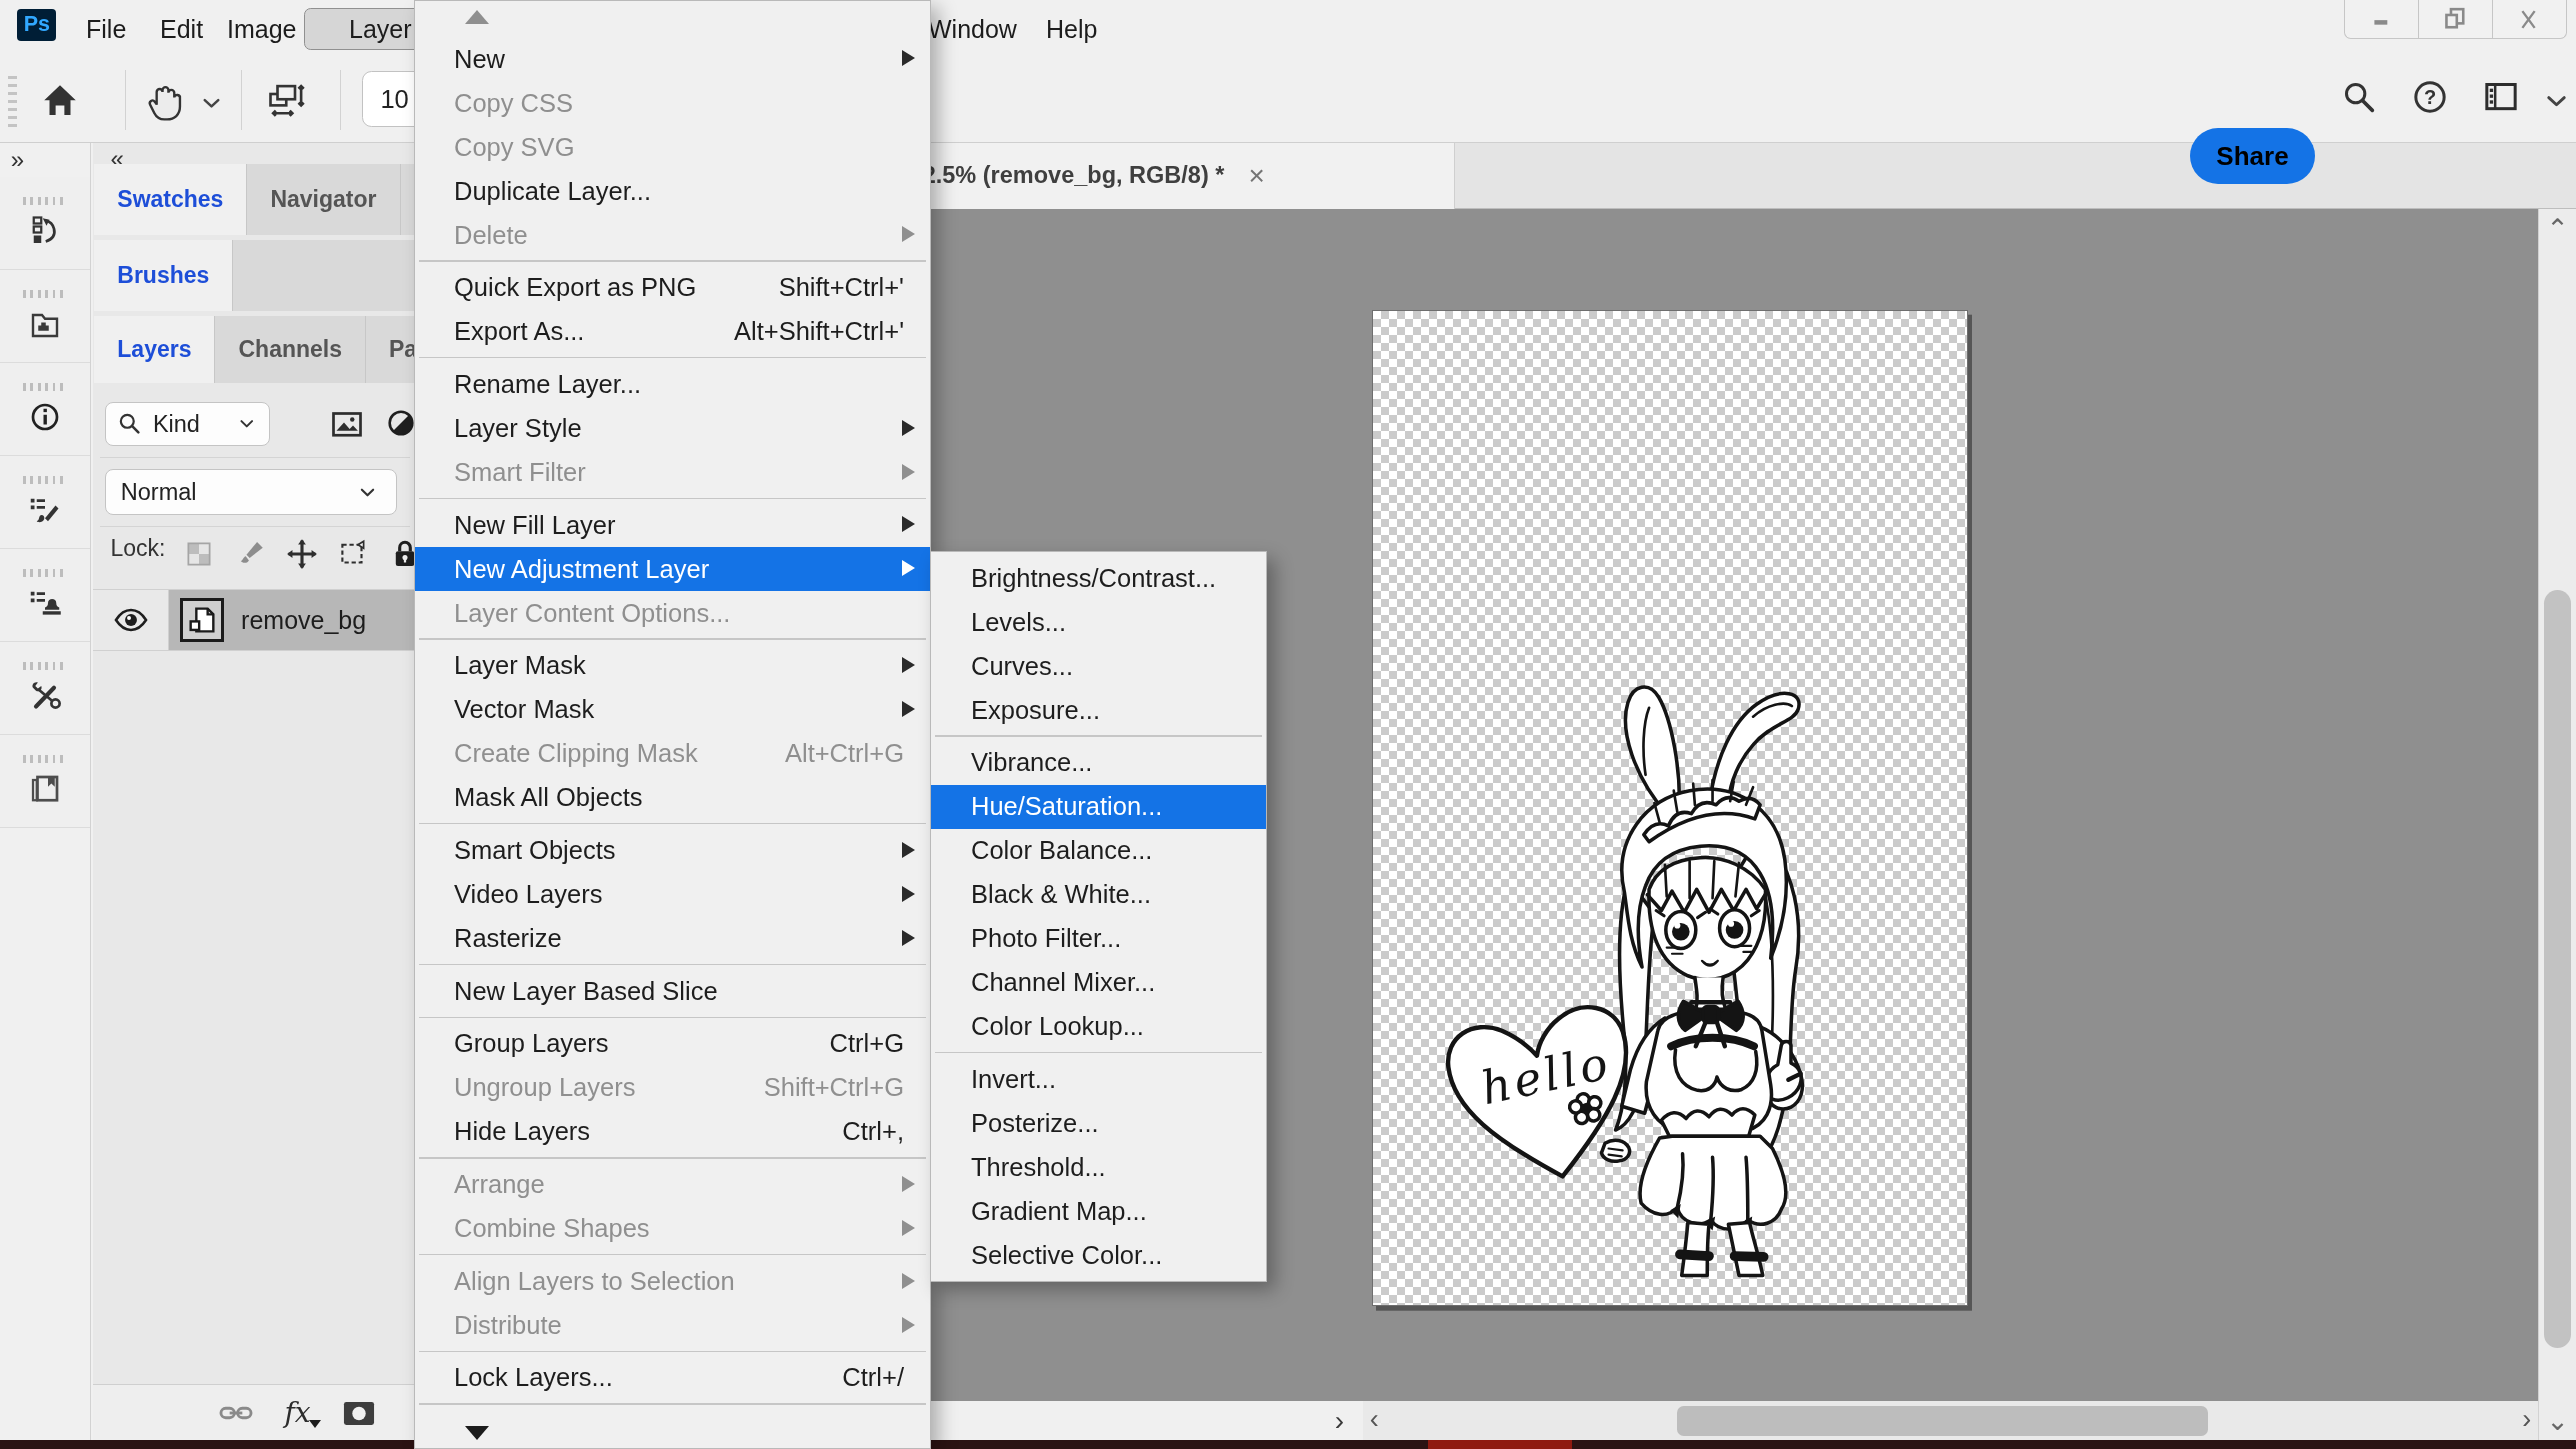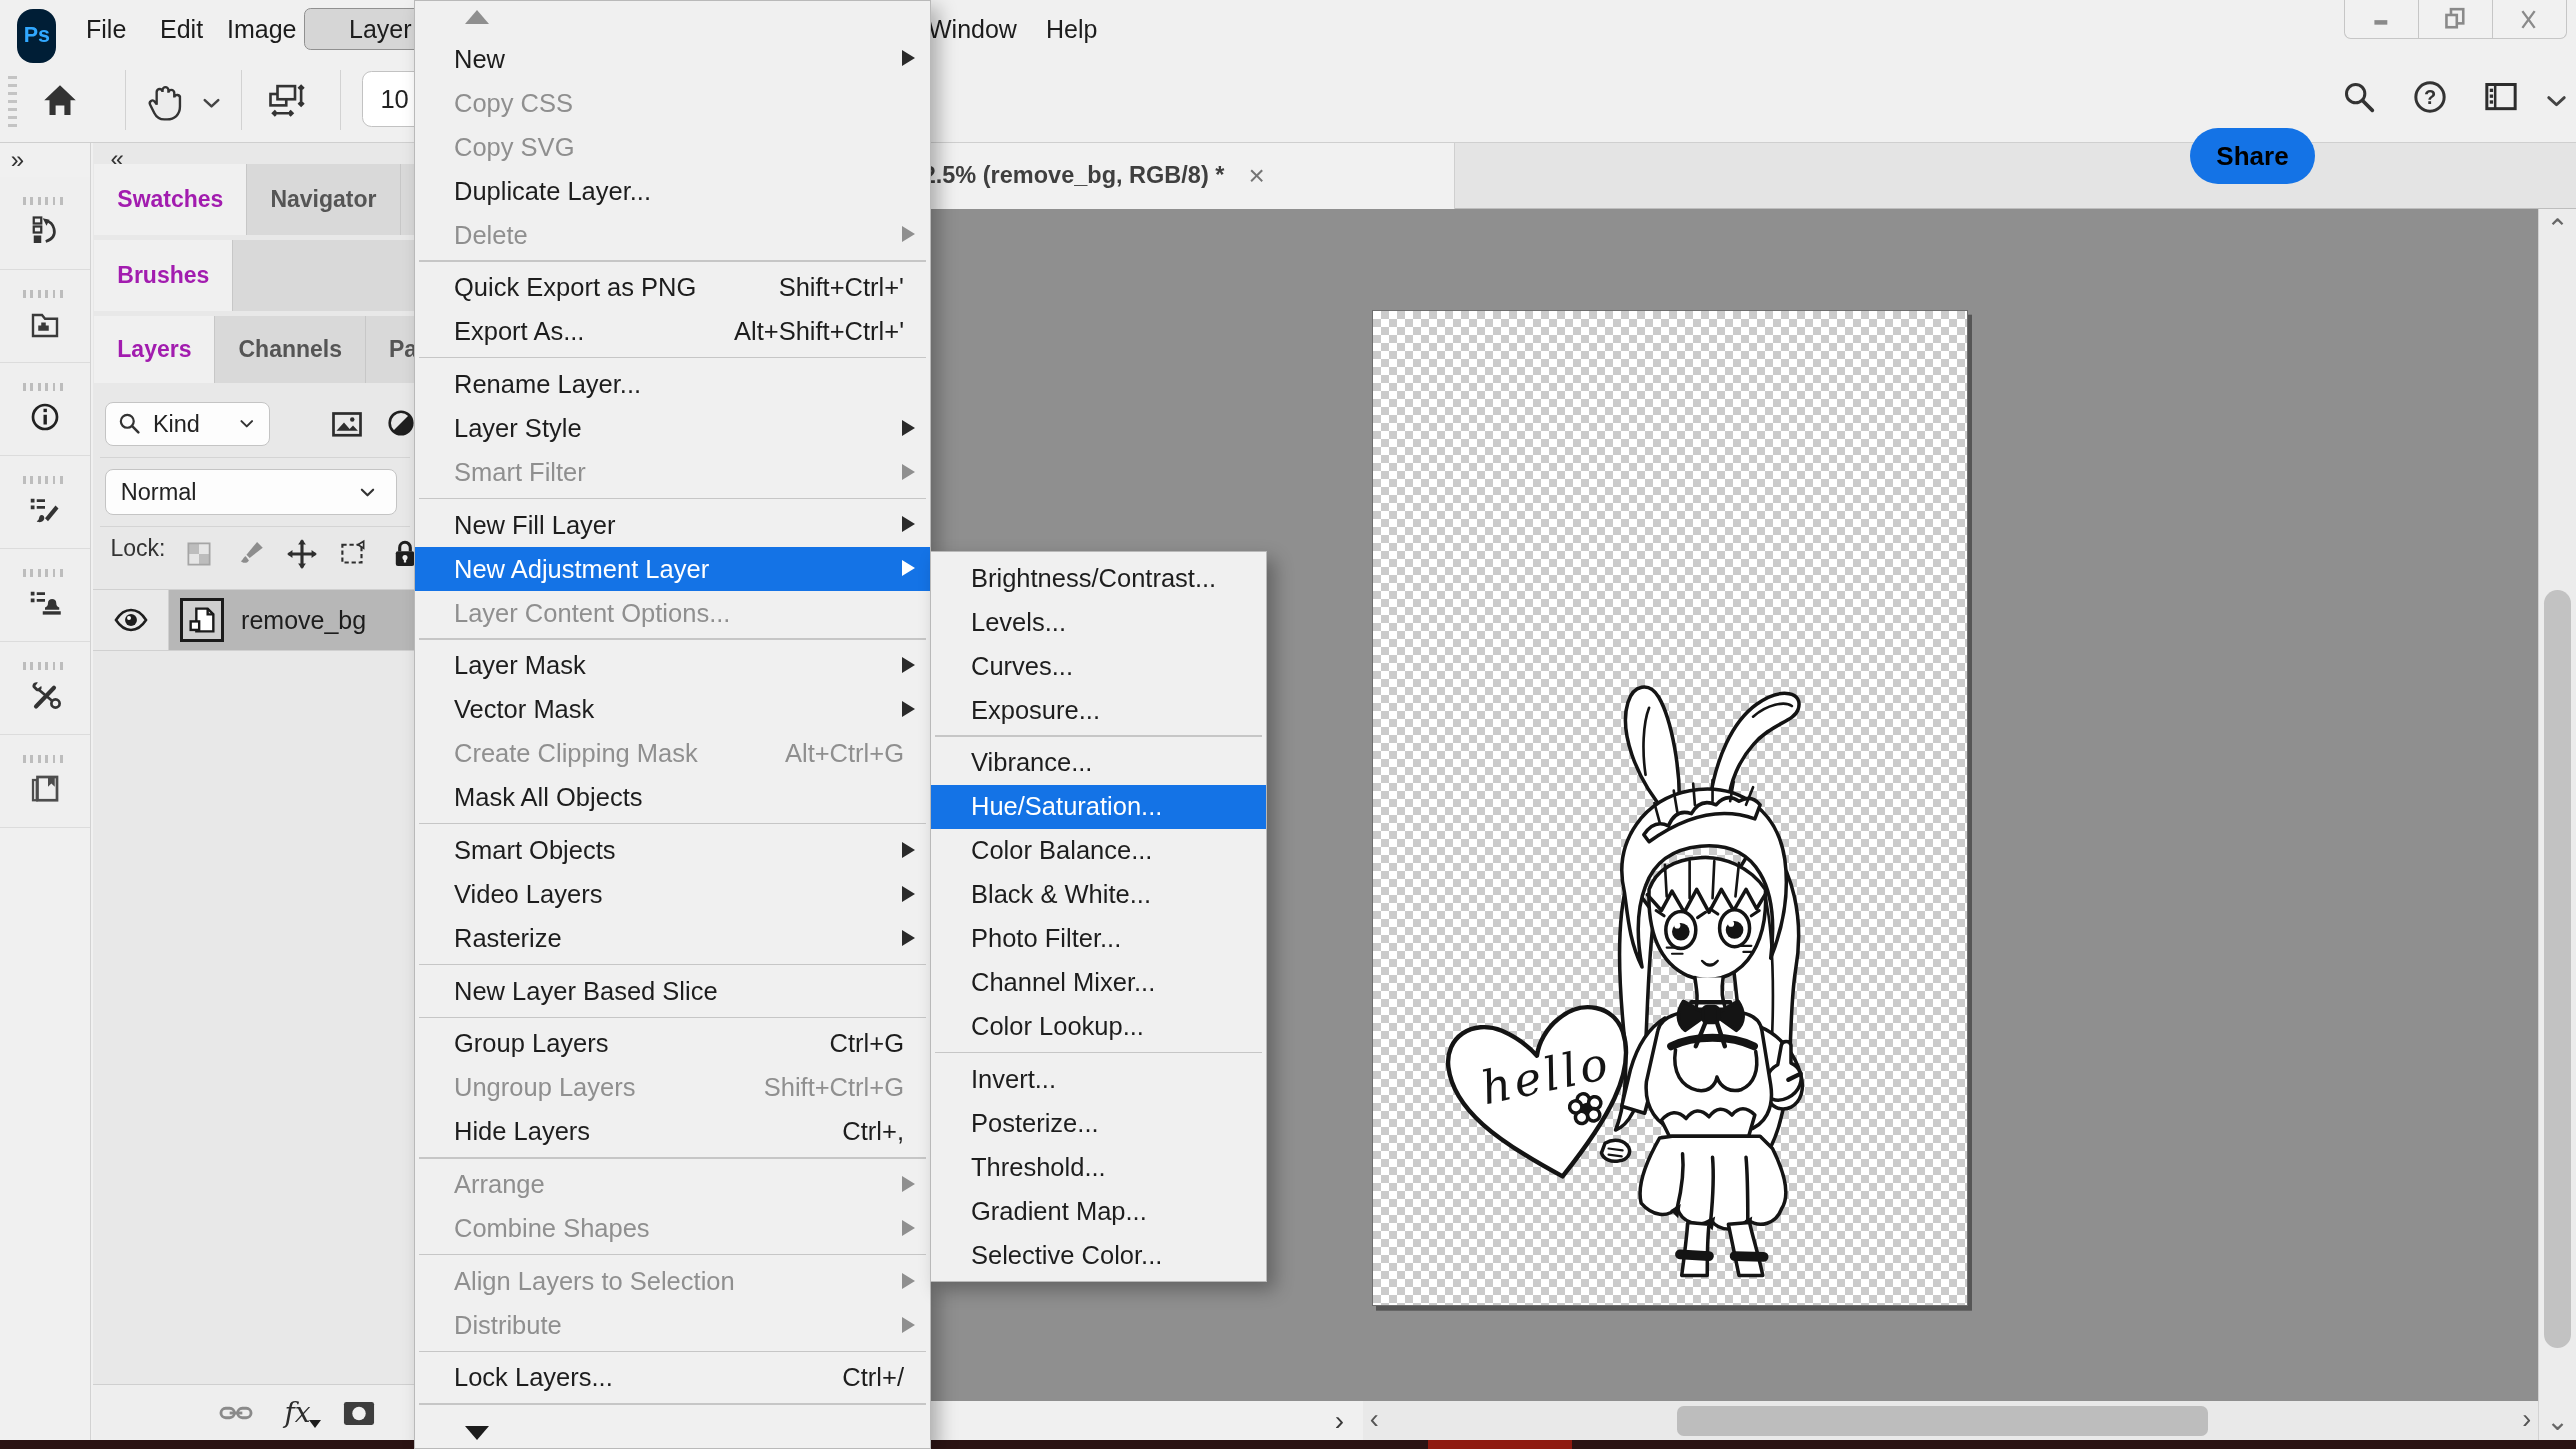--- a/index.html
+++ b/index.html
@@ -3,21 +3,21 @@
 <meta charset="utf-8">
 <style>
   html,body{margin:0;padding:0;background:#555;}
   .screen{position:relative;width:2576px;height:1449px;overflow:hidden;background:#f0f0f0;
           font-family:"Liberation Sans",sans-serif;-webkit-font-smoothing:antialiased;}
   .screen *{box-sizing:border-box;}
   .ic{display:block;}
 
   
   .menubar{position:absolute;left:0;top:0;width:100%;height:58px;background:#f0f0f0;z-index:5;}
-  .ps-logo{position:absolute;left:17.4px;top:8.7px;width:39px;height:54px;border-radius:16px;background:#001e36;
+  .ps-logo{position:absolute;left:17.4px;top:8.7px;width:39px;height:32px;border-radius:4px;background:#001e36;
            color:#31a8ff;font-weight:700;font-size:21.5px;display:flex;align-items:center;justify-content:center;}
   .mb-item{position:absolute;top:0;height:58px;display:flex;align-items:center;font-size:25px;color:#1c1c1c;padding:0 4px;cursor:default;}
   .mb-item.active{top:8px;height:42px;background:#d6d6d6;border:1.3px solid #909090;border-radius:6.7px;padding:0 14.8px;}
 
   
   .winctl{position:absolute;top:0;right:9.4px;display:flex;z-index:6;}
   .winbtn{width:75px;height:39px;background:#f1f1f1;border:1.3px solid #c6c6c6;border-top:none;display:flex;align-items:center;justify-content:center;margin-left:-1.3px;}
   .winbtn:first-child{border-bottom-left-radius:6.7px;}
   .winbtn:last-child{border-bottom-right-radius:6.7px;}
 
@@ -36,21 +36,21 @@
   .dock-expand{position:absolute;left:10.7px;top:4px;font-size:24px;color:#333;letter-spacing:-2.7px;}
   .dock-groups{position:absolute;left:0;top:35px;right:0;}
   .dock-group{height:93px;border-bottom:1.3px solid #dcdcdc;display:flex;flex-direction:column;align-items:center;justify-content:center;background:#efefef;}
   .grip{width:44px;height:8px;margin-bottom:8px;background:repeating-linear-gradient(90deg,#bdbdbd 0 2.7px,transparent 2.7px 7.4px);}
 
   
   .panel-col{position:absolute;left:93px;top:142px;width:322px;bottom:0;background:#e8e8e8;z-index:1;}
   .panel-collapse{position:absolute;left:17.4px;top:2.7px;font-size:24px;color:#333;letter-spacing:-2.7px;}
   .tabrow{position:absolute;left:1.3px;right:0;height:71px;background:#d9d9d9;display:flex;}
   .tab{display:flex;align-items:center;padding:0 23px;font-size:23px;font-weight:700;color:#555;background:#d9d9d9;border-right:1.3px solid #c7c7c7;white-space:nowrap;overflow:hidden;}
-  .tab.active{background:#f0f0f0;color:#a21caf;}
+  .tab.active{background:#f0f0f0;color:#1d4ed8;}
   .kind-box{position:absolute;left:12px;top:260px;width:165px;height:44px;background:#fdfdfd;border:1.3px solid #c4c4c4;border-radius:8px;
             display:flex;align-items:center;padding:0 9.4px;font-size:23.5px;color:#222;}
   .kind-box .lbl{margin-left:8px;}
   .kind-box .chev{margin-left:auto;}
   .filter-ic{position:absolute;top:264px;width:36px;height:36px;}
   .hdiv{position:absolute;left:6.7px;right:5.4px;height:1.3px;background:#d4d4d4;}
   .blend-box{position:absolute;left:12px;top:327px;width:292px;height:46px;background:#fdfdfd;border:1.3px solid #c4c4c4;border-radius:8px;
              display:flex;align-items:center;padding:0 14.8px;font-size:23.5px;color:#222;}
   .blend-box .chev{margin-left:auto;}
   .lock-row{position:absolute;left:0;right:0;top:392px;height:44px;}

